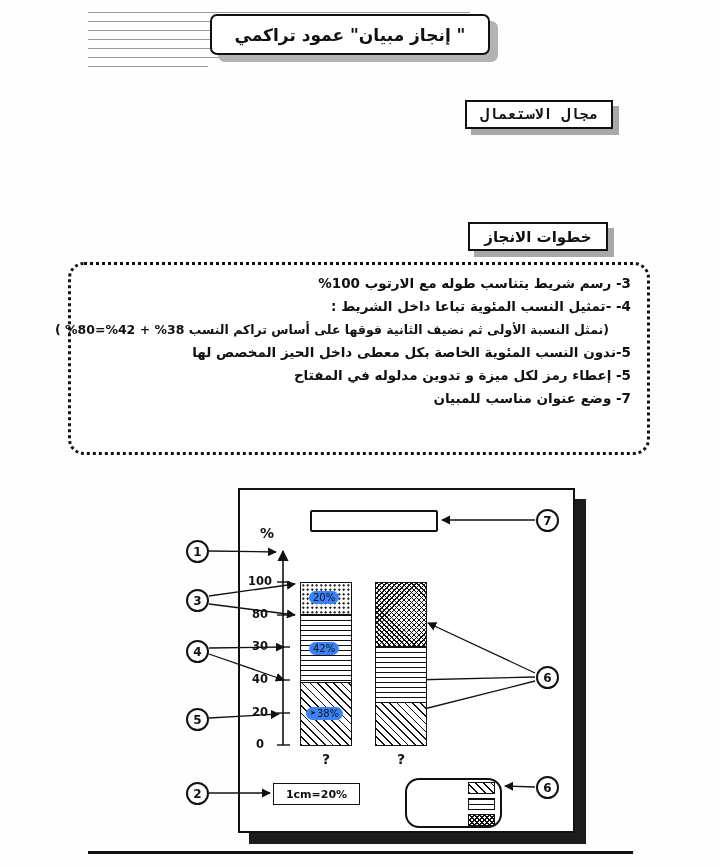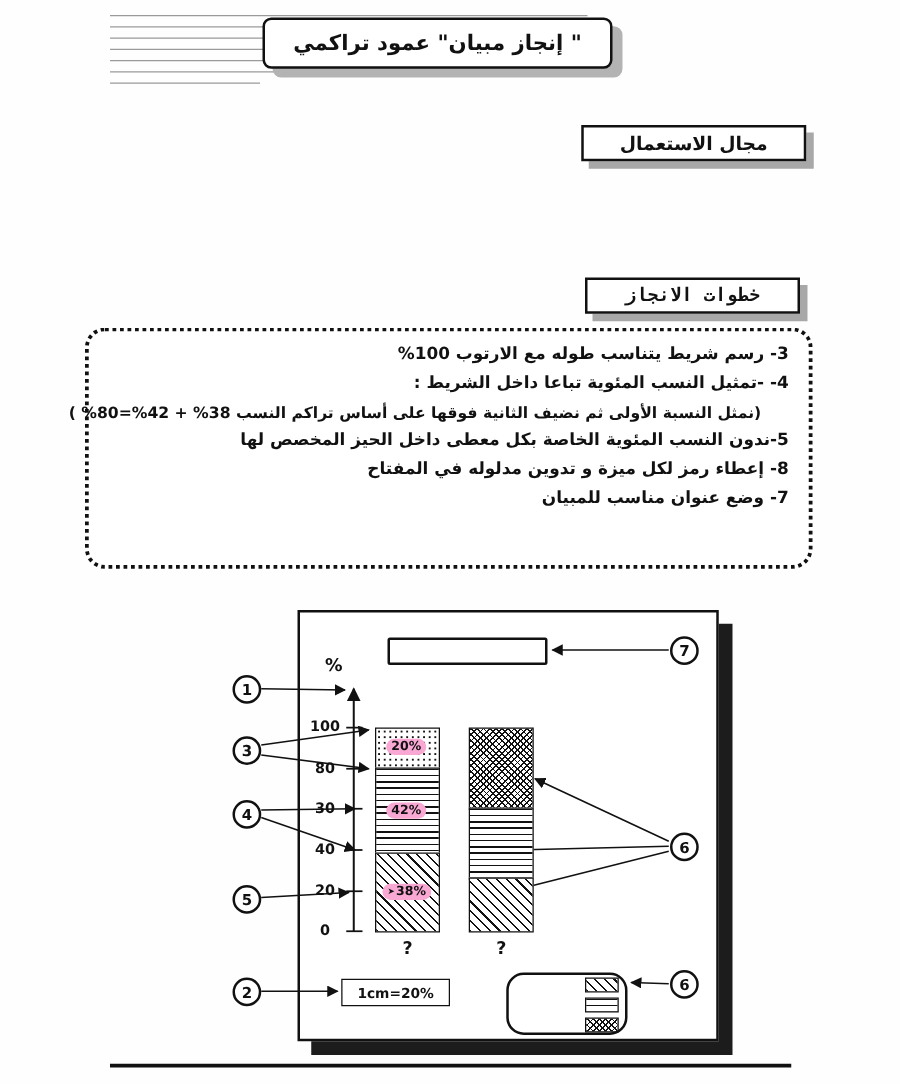--- a/index.html
+++ b/index.html
@@ -55,22 +55,22 @@
   .axis-unit { position:absolute; left:80px; top:42px; font-weight:bold; font-size:14px; }
   .tick-label { position:absolute; left:62px; width:36px; text-align:center; font-weight:bold; font-size:11.5px; }
 
   .bar-seg { position:absolute; border:1.5px solid #111; background-color:#fff; }
   .pat-diag  { background-image:repeating-linear-gradient(45deg, #111 0, #111 1.2px, transparent 1.2px, transparent 5.5px); }
   .pat-horiz { background-image:repeating-linear-gradient(to bottom, #111 0, #111 1.2px, transparent 1.2px, transparent 5px); }
   .pat-dots  { background-image:radial-gradient(#111 0.9px, transparent 1.1px); background-size:4.5px 4.5px; }
   .pat-cross { background-image:repeating-linear-gradient(45deg, #111 0, #111 1px, transparent 1px, transparent 3.5px),
                                 repeating-linear-gradient(135deg, #111 0, #111 1px, transparent 1px, transparent 3.5px); }
   .seg-label {
-    position:absolute; background:#f9a8d4; border-radius:7px; padding:1px 4px;
-    font-weight:bold; font-size:10px; display:flex; align-items:center; gap:1px;
+    position:absolute; background:#3b82f6; border-radius:7px; padding:1px 4px;
+    font-weight:normal; font-size:10px; display:flex; align-items:center; gap:1px;
   }
   .pointer-glyph { font-size:7px; line-height:1; }
   .q-mark { position:absolute; width:52px; text-align:center; font-weight:bold; font-size:14px; }
   .scale-box {
     position:absolute; left:93px; top:300px; width:87px; height:22px;
     border:1.5px solid #111; background:#fff;
     display:flex; align-items:center; justify-content:center;
     font-weight:bold; font-size:11px;
   }
   .legend-box {
@@ -91,33 +91,33 @@
   <div class="rule-line" style="left:88px; top:30px; width:382px;"></div>
   <div class="rule-line" style="left:88px; top:39px; width:382px;"></div>
   <div class="rule-line" style="left:88px; top:48px; width:382px;"></div>
   <div class="rule-line" style="left:88px; top:57px; width:382px;"></div>
   <div class="rule-line" style="left:88px; top:66px; width:120px;"></div>
 
   <div class="title-box">
     <span>إنجاز مبيان" عمود تراكمي "</span>
   </div>
 
-  <div class="section-header" style="left:465px; top:100px; width:180px; height:29px;">
+  <div class="section-header" style="left:465px; top:100px; width:148px; height:29px;font-family:Liberation Mono, monospace;">
     <span>مجال الاستعمال</span>
   </div>
 
-  <div class="section-header" style="left:468px; top:222px; width:172px; height:29px;font-family:Liberation Mono, monospace;">
+  <div class="section-header" style="left:468px; top:222px; width:140px; height:29px;">
     <span>خطوات  الانجاز</span>
   </div>
   <div class="steps-box">
     <div class="step-line">3- رسم شريط يتناسب طوله مع الارتوب 100%</div>
     <div class="step-line">4- -تمثيل النسب المئوية تباعا داخل الشريط :</div>
     <div class="step-line step-sub">(نمثل النسبة الأولى ثم نضيف الثانية فوقها على أساس تراكم النسب 38% + 42%=80% )</div>
     <div class="step-line">5-ندون النسب المئوية الخاصة بكل معطى داخل الحيز المخصص لها</div>
-    <div class="step-line">8- إعطاء رمز لكل ميزة و تدوين مدلوله في المفتاح</div>
+    <div class="step-line">5- إعطاء رمز لكل ميزة و تدوين مدلوله في المفتاح</div>
     <div class="step-line">7- وضع عنوان مناسب للمبيان</div>
   </div>
 
   <div class="diagram">
 
     <div class="diagram-frame"></div>
 
     <svg class="connector-svg" viewBox="0 0 415 370">
       <defs>
         <marker id="ah" viewBox="0 0 10 10" refX="9" refY="5" markerWidth="7" markerHeight="7" orient="auto-start-reverse">

